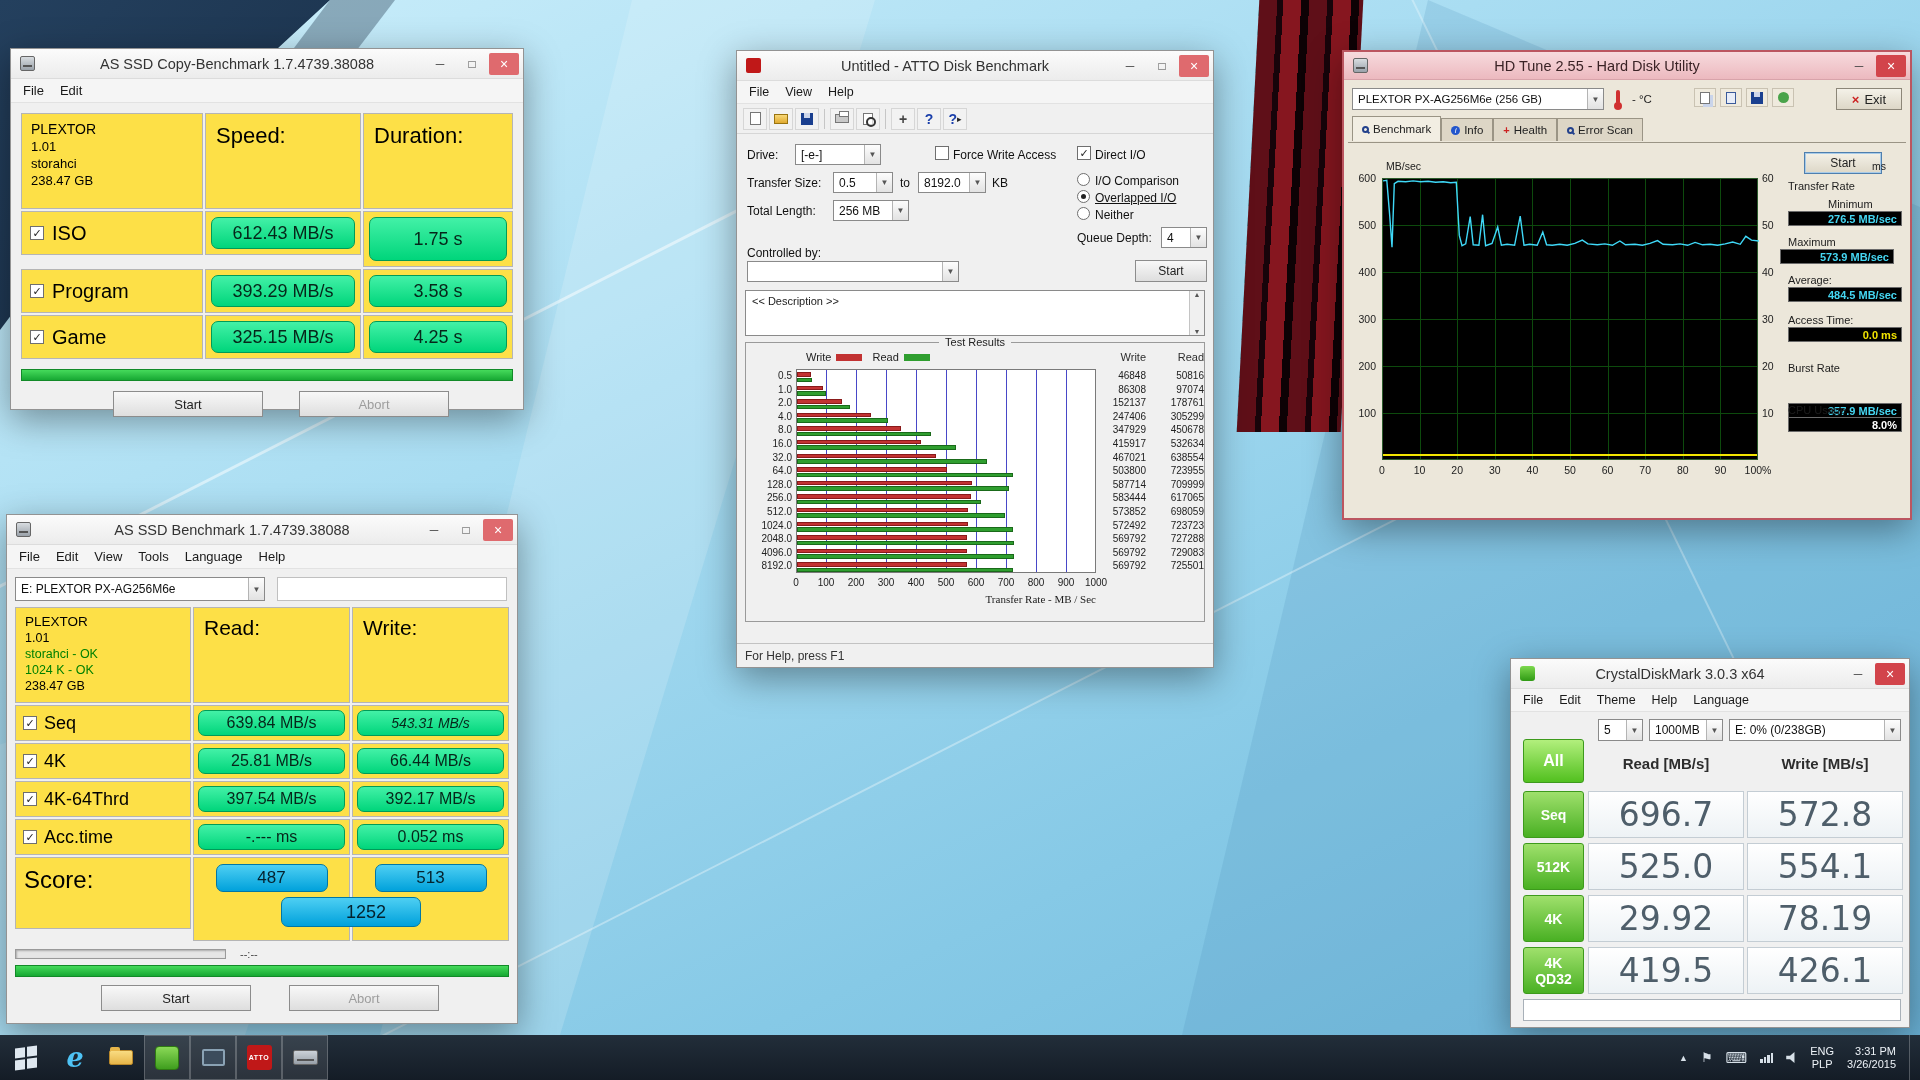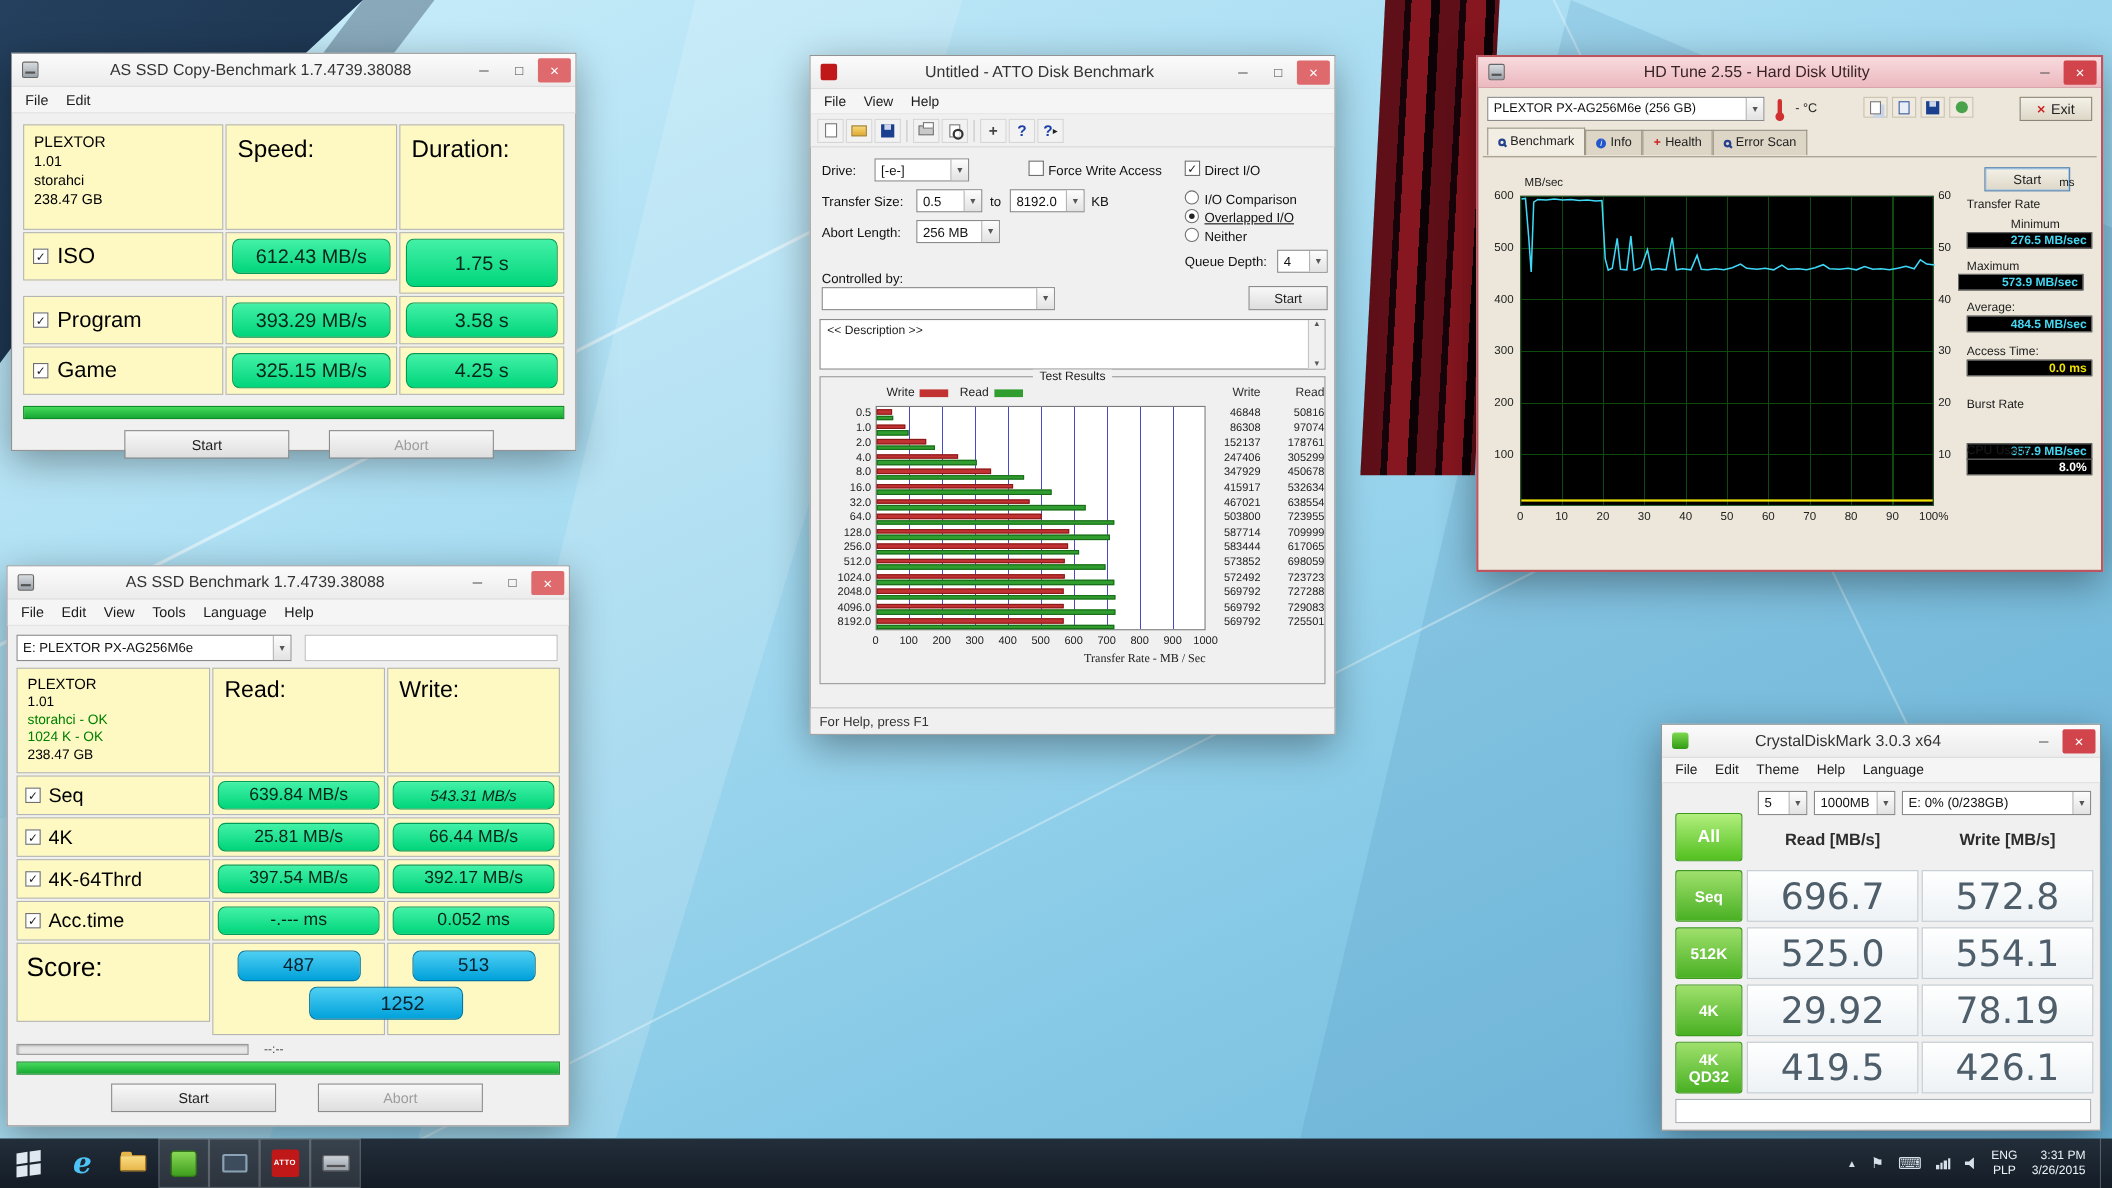--- a/index.html
+++ b/index.html
@@ -28,21 +28,21 @@
   .combo .arr { position:absolute; right:0; top:0; bottom:0; width:16px;
     background:linear-gradient(#fdfdfd,#e2e2e2); border-left:1px solid #b4b4b4;
     display:flex; align-items:center; justify-content:center; font-size:8px; color:#555; }
   .btn { display:flex; align-items:center; justify-content:center;
     background:linear-gradient(#f8f8f8,#dedede); border:1px solid #8c8c8c; font-size:13px; color:#222; }
   .btn.disabled { color:#9d9d9d; }
   .chk { width:14px; height:14px; background:#fff; border:1px solid #6f6f6f;
     display:inline-flex; align-items:center; justify-content:center; font-size:11px; color:#222; flex:0 0 auto;}
   .radio { width:13px; height:13px; border-radius:50%; background:#fff; border:1px solid #6f6f6f; position:relative; flex:0 0 auto;}
   .radio.sel::after { content:''; position:absolute; inset:3px; border-radius:50%; background:#222; }
-  .cell { background:#fef9c3; border:1px solid #b5b5b5; }
+  .cell { background:#fde047; border:1px solid #b5b5b5; }
   .pill { display:flex; align-items:center; justify-content:center; border-radius:7px; color:#06261a; }
   .pg { background:linear-gradient(#43f1a7,#00d57b); border:1px solid #009b58; }
   .pc { background:linear-gradient(#4ecff3,#00a1db); border:1px solid #0277a5; color:#04222e; }
   .pbar-green { height:12px; background:linear-gradient(#45da5b,#17a833); border:1px solid #128a28; }
   .groove { height:10px; border:1px solid #9a9a9a; background:#e6e6e6;
     box-shadow:inset 1px 1px 2px rgba(0,0,0,.25); }
   .okgreen { color:#008000; }
   .ico16 { width:15px; height:15px; margin:0 5px; flex:0 0 auto; }
   .drive-ico { background:linear-gradient(#d8dce0,#9aa2aa); border:1px solid #666; border-radius:2px; position:relative;}
   .drive-ico::after { content:''; position:absolute; left:2px; right:2px; bottom:3px; height:2px; background:#555; }
@@ -368,21 +368,21 @@
     </div>
     <span class="atto-lbl" style="left:255px;top:42px;">KB</span>
 
     <span class="radio" style="position:absolute;left:340px;top:39px;"></span>
     <span class="atto-lbl" style="left:358px;top:40px;">I/O Comparison</span>
     <span class="radio sel" style="position:absolute;left:340px;top:56px;"></span>
     <span class="atto-lbl" style="left:358px;top:57px;text-decoration:underline;">Overlapped I/O</span>
     <span class="radio" style="position:absolute;left:340px;top:73px;"></span>
     <span class="atto-lbl" style="left:358px;top:74px;">Neither</span>
 
-    <span class="atto-lbl" style="left:10px;top:70px;">Abort Length:</span>
+    <span class="atto-lbl" style="left:10px;top:70px;">Total Length:</span>
     <div class="combo" style="position:absolute;left:96px;top:66px;width:76px;height:21px;">
       <span>256 MB</span>
       <span class="arr">▼</span>
     </div>
 
     <span class="atto-lbl" style="left:340px;top:97px;">Queue Depth:</span>
     <div class="combo" style="position:absolute;left:424px;top:93px;width:46px;height:21px;">
       <span>4</span>
       <span class="arr">▼</span>
     </div>

